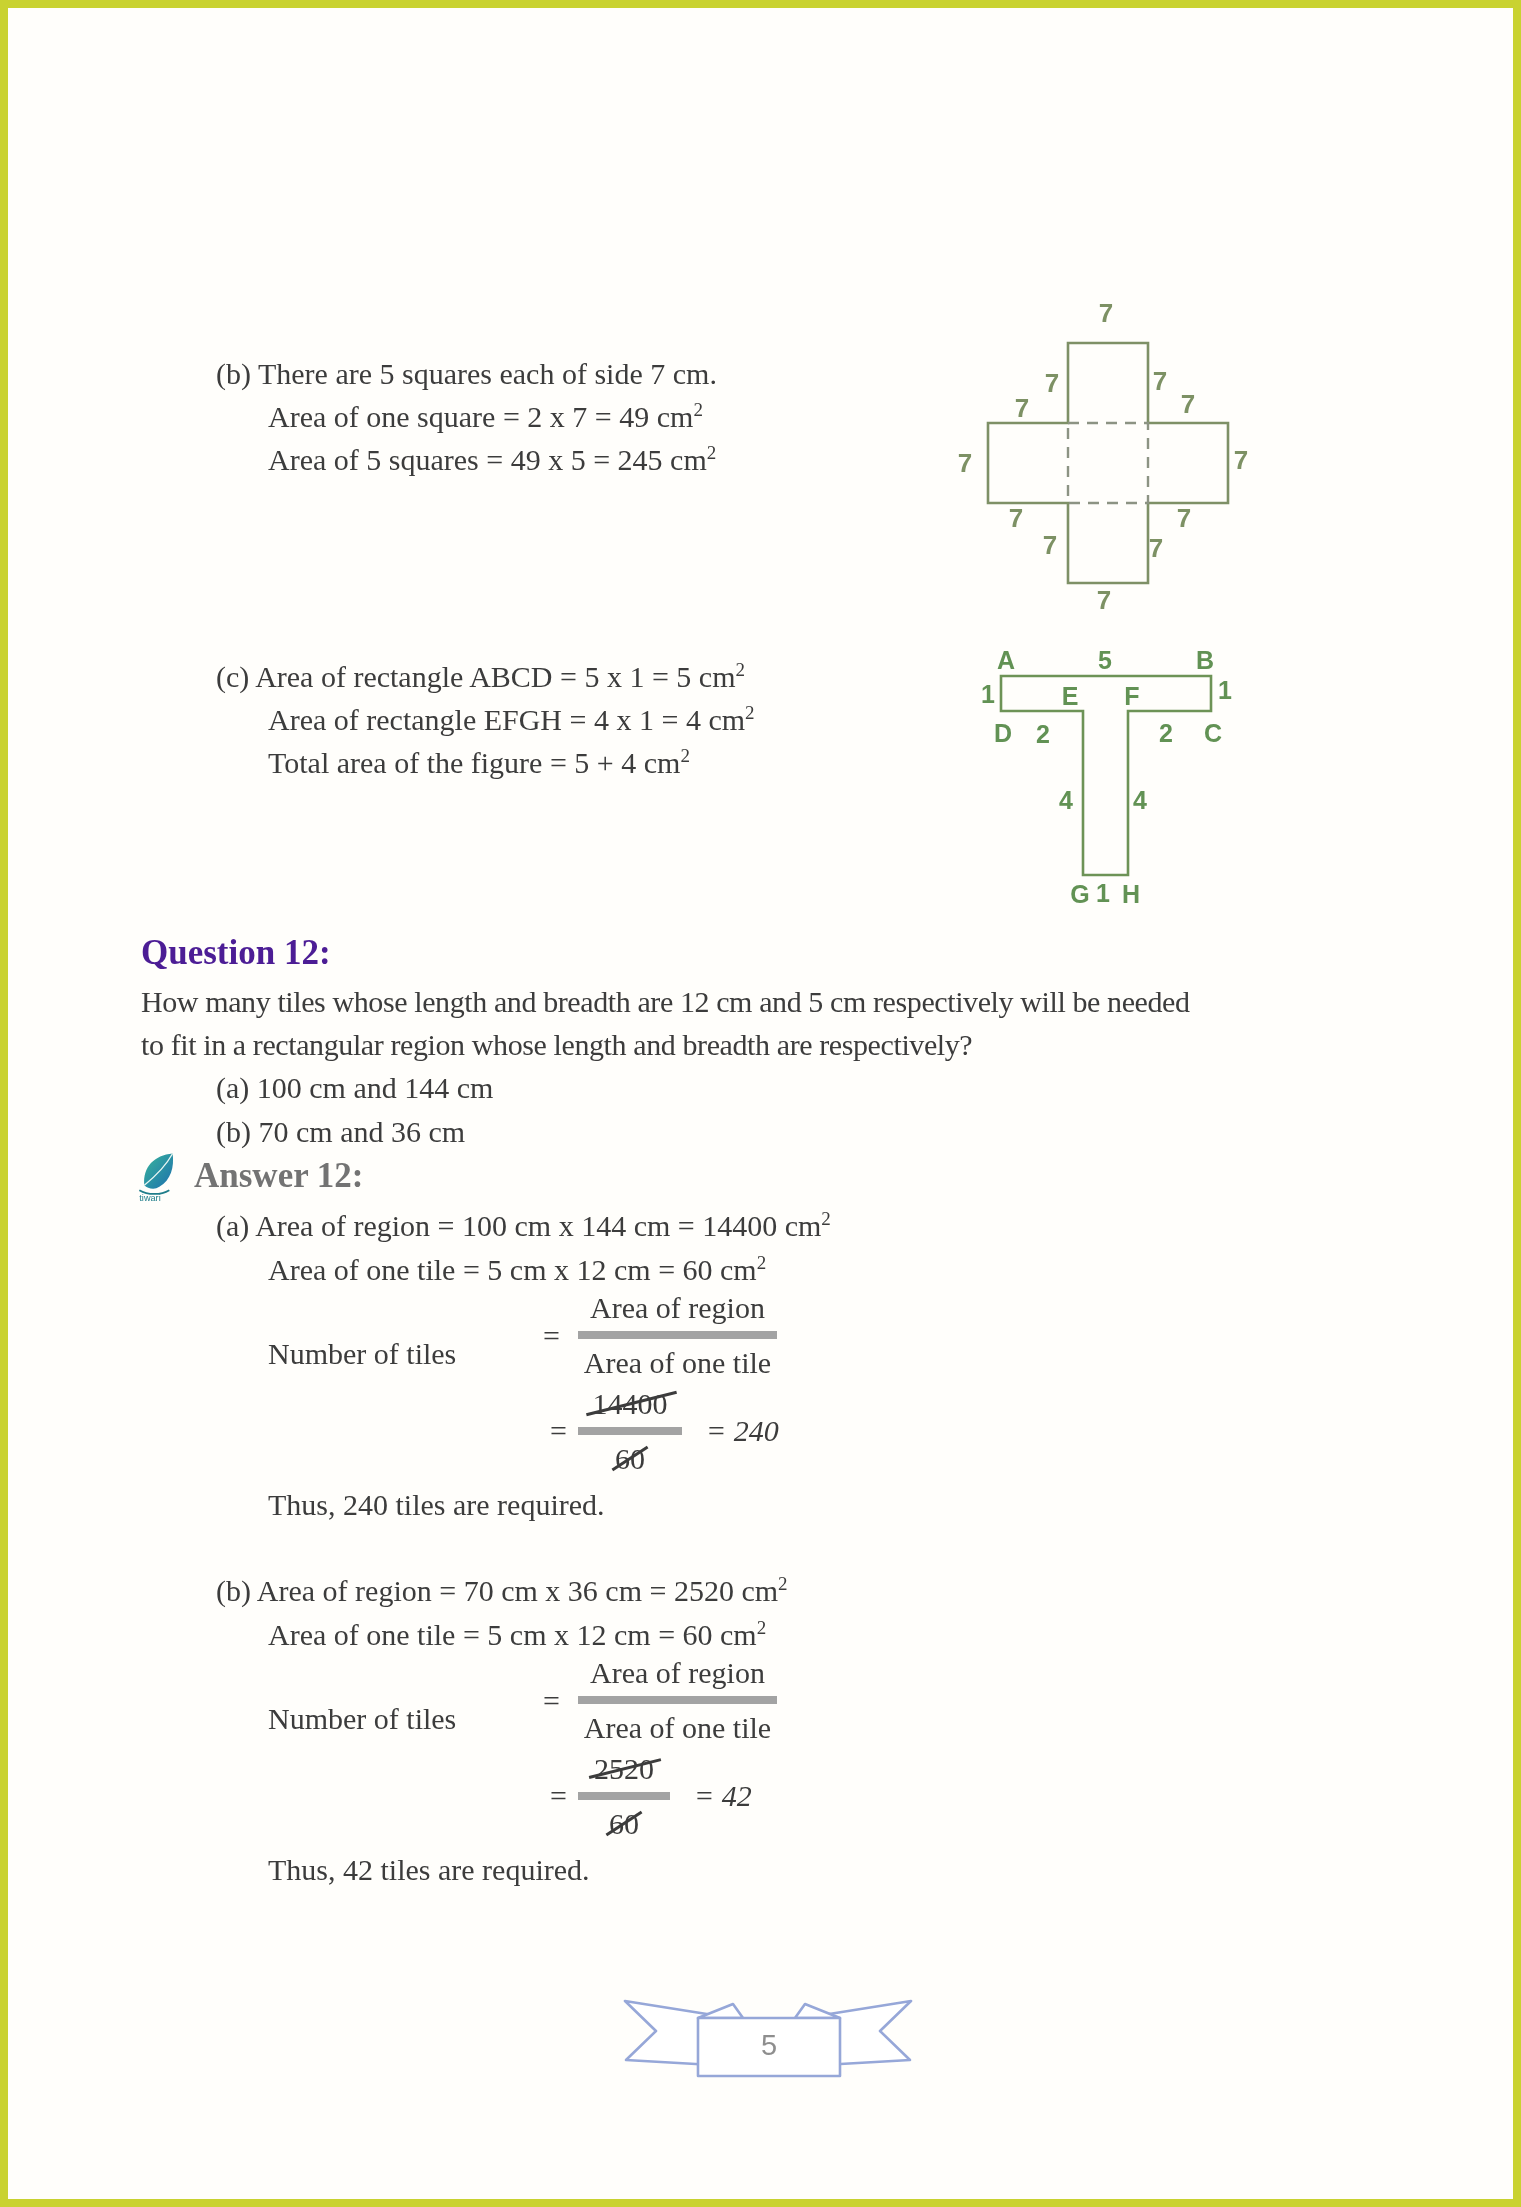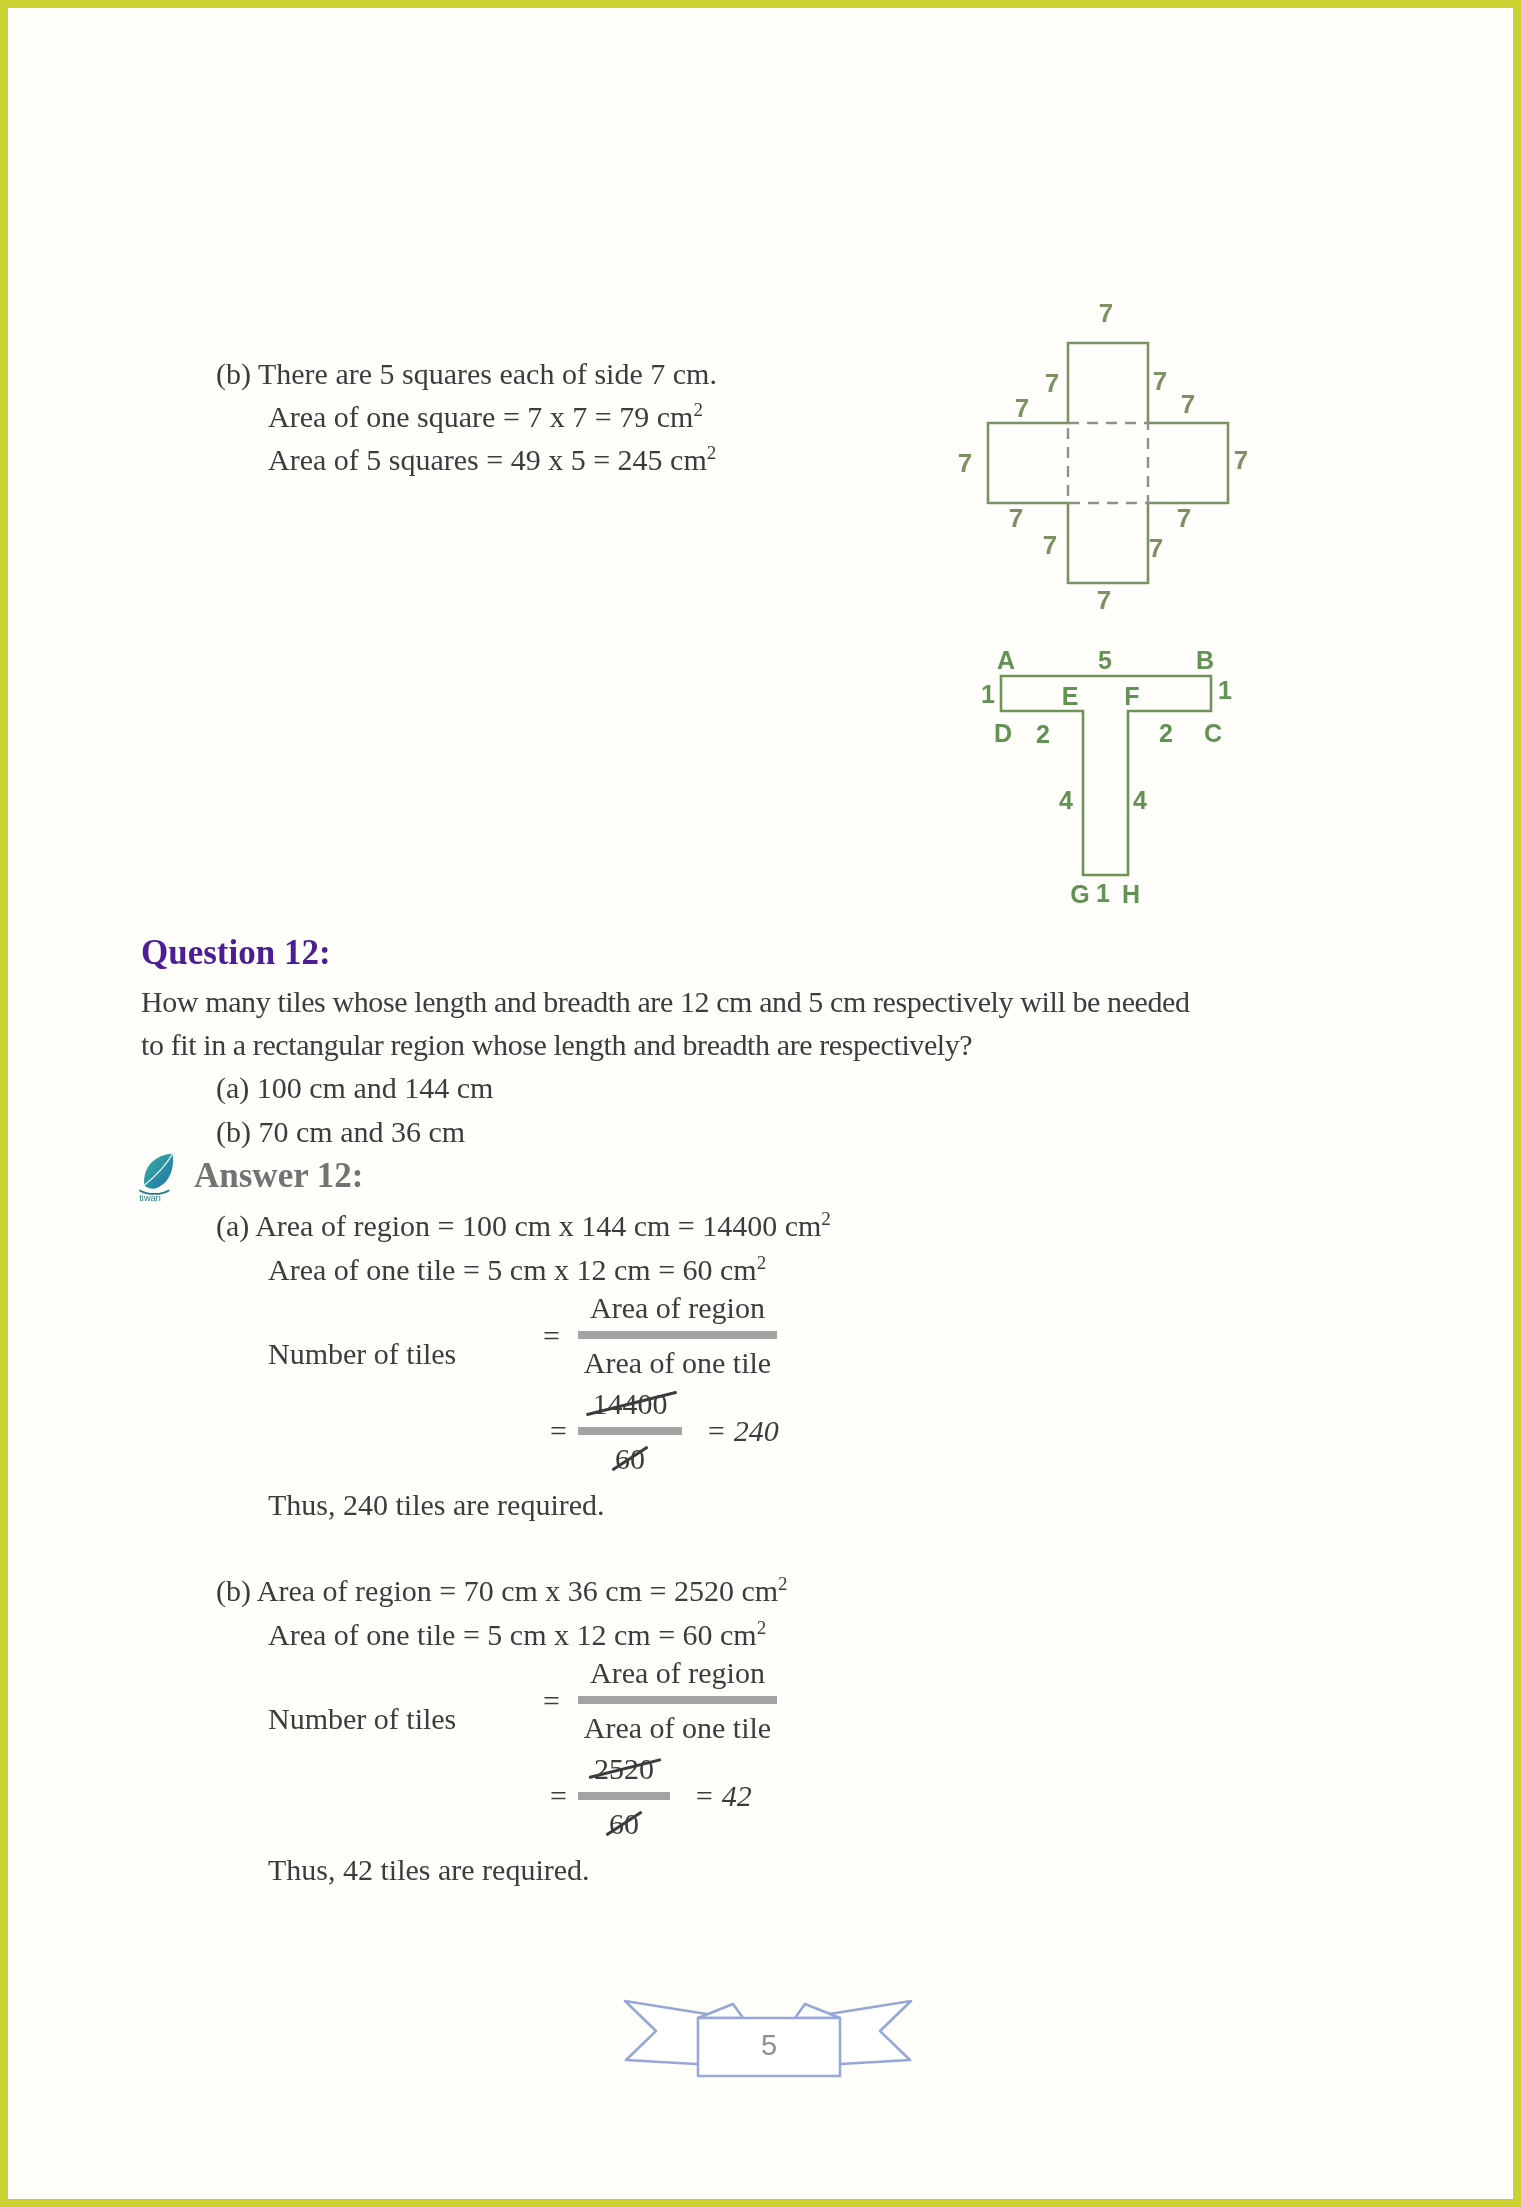--- a/index.html
+++ b/index.html
@@ -46,21 +46,21 @@
   .t-label { fill:#629254; font-size:25px; }
   .ribbon-num { font-family:"Liberation Sans",sans-serif; font-size:29px; fill:#8e8e8e; }
 </style>
 </head>
 <body>
 
 <div class="page">
 
   <div class="abs tb" style="left:208px; top:344px;">
     <div><span>(b) There are 5 squares each of side 7 cm.</span></div>
-    <div class="ind"><span>Area of one square = 7 x 7 = 79 cm</span><sup>2</sup></div>
+    <div class="ind"><span>Area of one square = 2 x 7 = 49 cm</span><sup>2</sup></div>
     <div class="ind"><span>Area of 5 squares = 49 x 5 = 245 cm</span><sup>2</sup></div>
   </div>
 
   <svg class="abs" style="left:930px; top:280px;" width="330" height="340" viewBox="0 0 330 340">
     <path d="M130,55 H210 V135 H290 V215 H210 V295 H130 V215 H50 V135 H130 Z" fill="none" stroke="#7e9066" stroke-width="2.6"></path>
     <rect x="130" y="135" width="80" height="80" fill="none" stroke="#8c9383" stroke-width="2.4" stroke-dasharray="11,8"></rect>
     <g text-anchor="middle" dominant-baseline="central" class="fig-label cross-label">
       <text x="168" y="25">7</text>
       <text x="114" y="95">7</text>
       <text x="222" y="93">7</text>
@@ -69,20 +69,25 @@
       <text x="27" y="175">7</text>
       <text x="303" y="172">7</text>
       <text x="78" y="230">7</text>
       <text x="246" y="230">7</text>
       <text x="112" y="257">7</text>
       <text x="218" y="260">7</text>
       <text x="166" y="312">7</text>
     </g>
   </svg>
 
+  <div class="abs tb" style="left:208px; top:647px;">
+    <div><span>(c) Area of rectangle ABCD = 5 x 1 = 5 cm</span><sup>2</sup></div>
+    <div class="ind"><span>Area of rectangle EFGH = 4 x 1 = 4 cm</span><sup>2</sup></div>
+    <div class="ind"><span>Total area of the figure = 5 + 4 cm</span><sup>2</sup></div>
+  </div>
 
   <svg class="abs" style="left:950px; top:630px;" width="300" height="275" viewBox="0 0 300 275">
     <path d="M43,38 H253 V73 H170 V237 H125 V73 H43 Z" fill="none" stroke="#6d9356" stroke-width="2.6"></path>
     <g text-anchor="middle" dominant-baseline="central" class="fig-label t-label">
       <text x="48" y="22">A</text>
       <text x="147" y="22">5</text>
       <text x="247" y="22">B</text>
       <text x="30" y="56">1</text>
       <text x="112" y="58">E</text>
       <text x="174" y="58">F</text>

